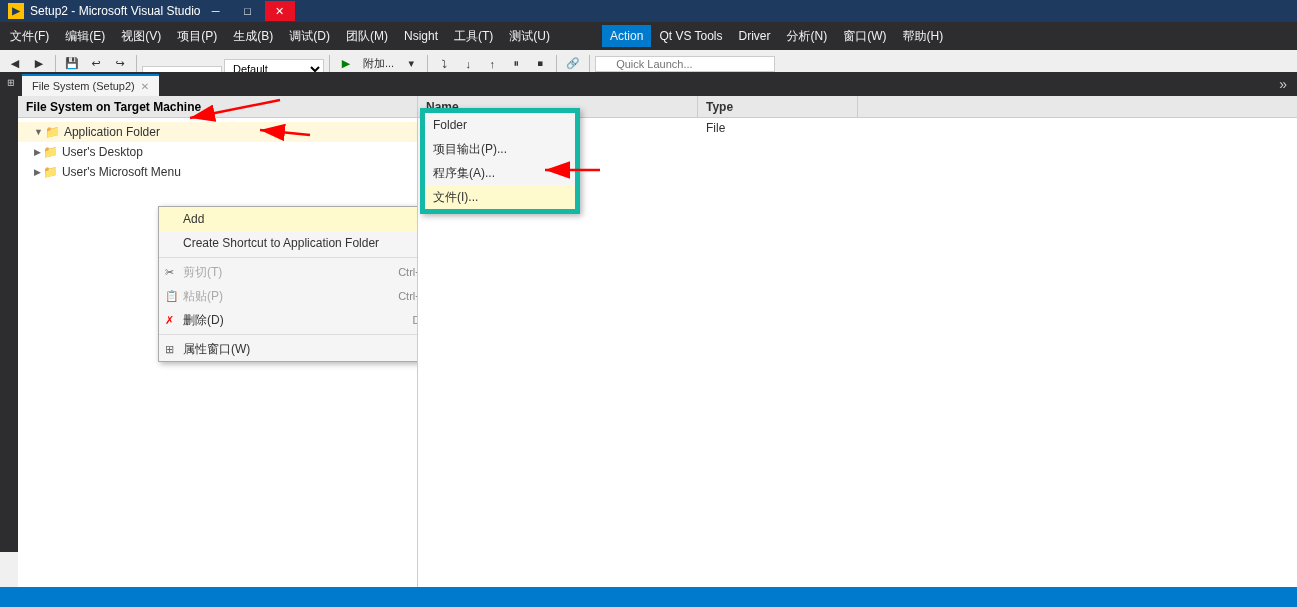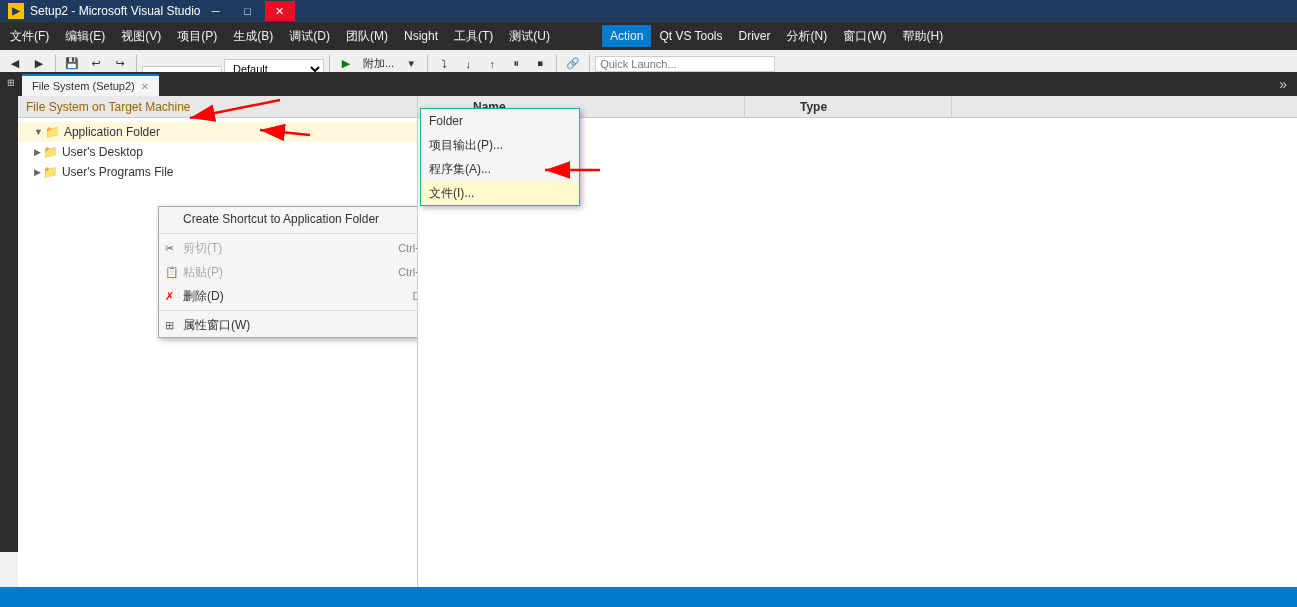--- a/index.html
+++ b/index.html
@@ -198,22 +198,22 @@
     }
 
     #tree-header {
       height: 22px;
       background: #e8e8e8;
       border-bottom: 1px solid #ccc;
       display: flex;
       align-items: center;
       padding: 0 8px;
       font-size: 12px;
-      color: #a16207;
-      font-weight: 400;
+      color: #000000;
+      font-weight: 700;
     }
 
     #tree-content {
       padding: 4px 0;
       font-size: 12px;
     }
 
     .tree-item {
       height: 20px;
       display: flex;
@@ -244,21 +244,20 @@
     }
     .col-header {
       padding: 0 8px;
       font-size: 12px;
       font-weight: 600;
       color: #333;
       height: 22px;
       display: flex;
       align-items: center;
       border-right: 1px solid #ccc;
-      margin-left: 47px;
     }
     .col-name { width: 280px; }
     .col-type { width: 160px; }
 
     .content-row {
       height: 20px;
       display: flex;
       align-items: center;
       padding: 0 8px;
       font-size: 12px;
@@ -306,21 +305,21 @@
       background: #ddd;
       margin: 2px 0;
     }
 
     
     #submenu-add {
       position: absolute;
       top: 108px;
       left: 420px;
       background: #f5f5f5;
-      border: 1px solid #14b8a6;
+      border: 5px solid #14b8a6;
       box-shadow: 2px 2px 6px rgba(0,0,0,0.3);
       width: 160px;
       z-index: 101;
       font-size: 12px;
     }
     .sub-item {
       height: 24px;
       display: flex;
       align-items: center;
       padding: 0 8px;
@@ -417,21 +416,21 @@
   <button class="toolbar-btn">▾</button>
   <div class="toolbar-sep"></div>
   <button class="toolbar-btn">⤵</button>
   <button class="toolbar-btn">↓</button>
   <button class="toolbar-btn">↑</button>
   <button class="toolbar-btn">⏸</button>
   <button class="toolbar-btn">⏹</button>
   <div class="toolbar-sep"></div>
   <button class="toolbar-btn">🔗</button>
   <div class="toolbar-sep"></div>
-  <input type="text" style="width: 180px; height: 16px; font-size: 11px; border: 1px solid rgb(204, 204, 204); padding: 0px 4px;" placeholder="Quick Launch...">
+  <input type="text" style="width: 180px; height: 16px; font-size: 11px; border: 1px solid rgb(204, 204, 204); padding: 0px 20px;" placeholder="Quick Launch...">
 </div>
 
 <div id="left-tab">
   <div class="left-tab-icon" style="font-size:9px;color:#ccc;writing-mode:vertical-rl;">⊞</div>
 </div>
 
 <div id="main-area">
 
   <div id="tab-bar">
     <div class="tab active">
@@ -460,26 +459,30 @@
           <span class="tree-indent" style="width:12px;"></span>
           <span class="tree-arrow">▶</span>
           <span class="tree-folder-icon">📁</span>
           <span>User's Desktop</span>
         </div>
 
         <div class="tree-item">
           <span class="tree-indent" style="width:12px;"></span>
           <span class="tree-arrow">▶</span>
           <span class="tree-folder-icon">📁</span>
-          <span>User's Programs File</span>
+          <span>User's Microsoft Menu</span>
         </div>
       </div>
 
       <div id="context-menu">
 
+        <div class="ctx-item" style="font-weight:normal; background:#fffacd;">
+          <span>Add</span>
+
+        </div>
 
         <div class="ctx-item">
           <span>Create Shortcut to Application Folder</span>
         </div>
         <div class="ctx-separator"></div>
 
         <div class="ctx-item disabled">
           <span class="ctx-icon">✂</span>
           <span>剪切(T)</span>
           <span class="ctx-shortcut">Ctrl+X</span>
@@ -506,20 +509,29 @@
       </div>
     </div>
 
     <div id="content-panel">
       <div id="content-header">
         <div class="col-header col-name">
           <span>Name</span>
         </div>
         <div class="col-header col-type">
           <span>Type</span>
+        </div>
+      </div>
+      <div class="content-row">
+        <div class="content-cell-name">
+          <span style="color:#777;margin-right:4px;font-size:11px;">📄</span>
+          <span>Network.exe</span>
+        </div>
+        <div class="content-cell-type">
+          <span>File</span>
         </div>
       </div>
     </div>
   </div>
 </div>
 
 <div id="submenu-add">
   <div class="sub-item">
     <span>Folder</span>
   </div>

